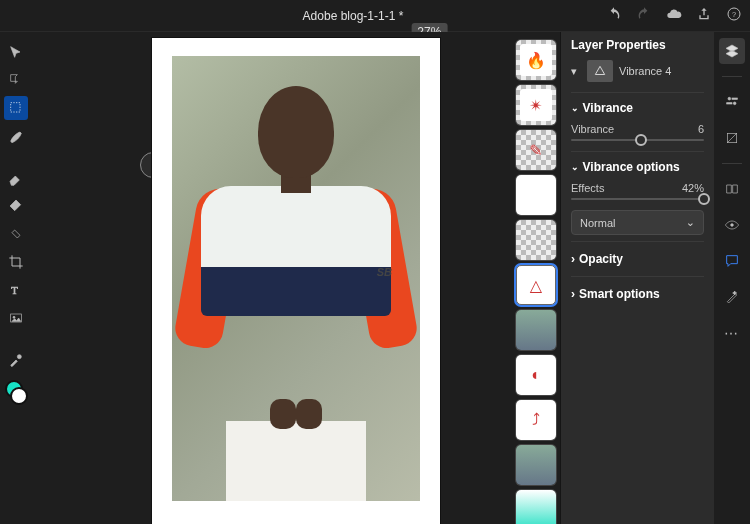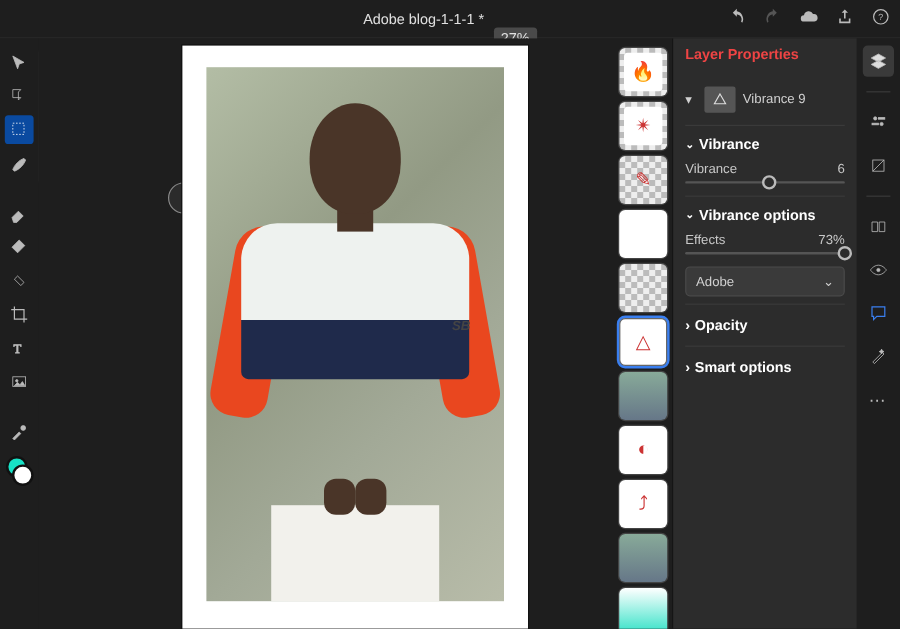--- a/index.html
+++ b/index.html
@@ -187,21 +187,21 @@
   
   .right-panel {
     position: absolute;
     right: 36px; top: 32px; bottom: 0;
     width: 154px;
     background: #2c2c2c;
     border-left: 1px solid #151515;
     padding: 6px 10px;
     display:flex; flex-direction:column; gap:6px;
   }
-  .panel-title { font-size:12px; font-weight:600; color:#ef4444; margin-bottom:14px;}
+  .panel-title { font-size:12px; font-weight:600; color:#ffffff; margin-bottom:2px;}
   .layer-row { display:flex; align-items:center; gap:6px; font-size:11px;}
   .layer-row .chev{width:10px;}
   .layer-row .icon{
     width:26px;height:22px;background:#555;display:flex;align-items:center;justify-content:center;border-radius:2px;
   }
   .section {
     border-top:1px solid #3a3a3a; padding-top:8px; margin-top:4px;
   }
   .section .head { all:unset; display:flex; align-items:center; gap:4px; font-size:12px; font-weight:600; color:#fff;}
   .section .chev{font-size:9px;}
@@ -457,21 +457,21 @@
 
 <div class="right-panel">
   <div class="panel-title">Layer Properties</div>
   <div class="layer-row">
     <span class="chev">▾</span>
     <span class="icon">
         <svg width="14" height="14" viewBox="0 0 24 24">
           <path d="M12 4l8 14H4z" fill="none" stroke="#ddd" stroke-width="1.6"></path>
         </svg>
       </span>
-    <span>Vibrance 9</span>
+    <span>Vibrance 4</span>
   </div>
 
   <div class="section">
     <div class="head">
         <span class="chev">⌄</span>
         <span>Vibrance</span>
       </div>
     <div class="slider-row">
       <div class="lab">
           <span>Vibrance</span>
@@ -484,29 +484,29 @@
   </div>
 
   <div class="section">
     <div class="head">
         <span class="chev">⌄</span>
         <span>Vibrance options</span>
       </div>
     <div class="slider-row">
       <div class="lab">
           <span>Effects</span>
-          <span>73%</span>
+          <span>42%</span>
         </div>
       <div class="slider">
           <div class="knob" id="knob-op" style="left: 100%;"></div>
         </div>
     </div>
     <div style="margin-top:10px;">
       <div class="select">
-        <span>Adobe</span>
+        <span>Normal</span>
         <span>⌄</span>
       </div>
     </div>
   </div>
 
   <div class="collapsed-row">
       <span class="chev">›</span>
       <span>Opacity</span>
     </div>
   <div class="collapsed-row">

